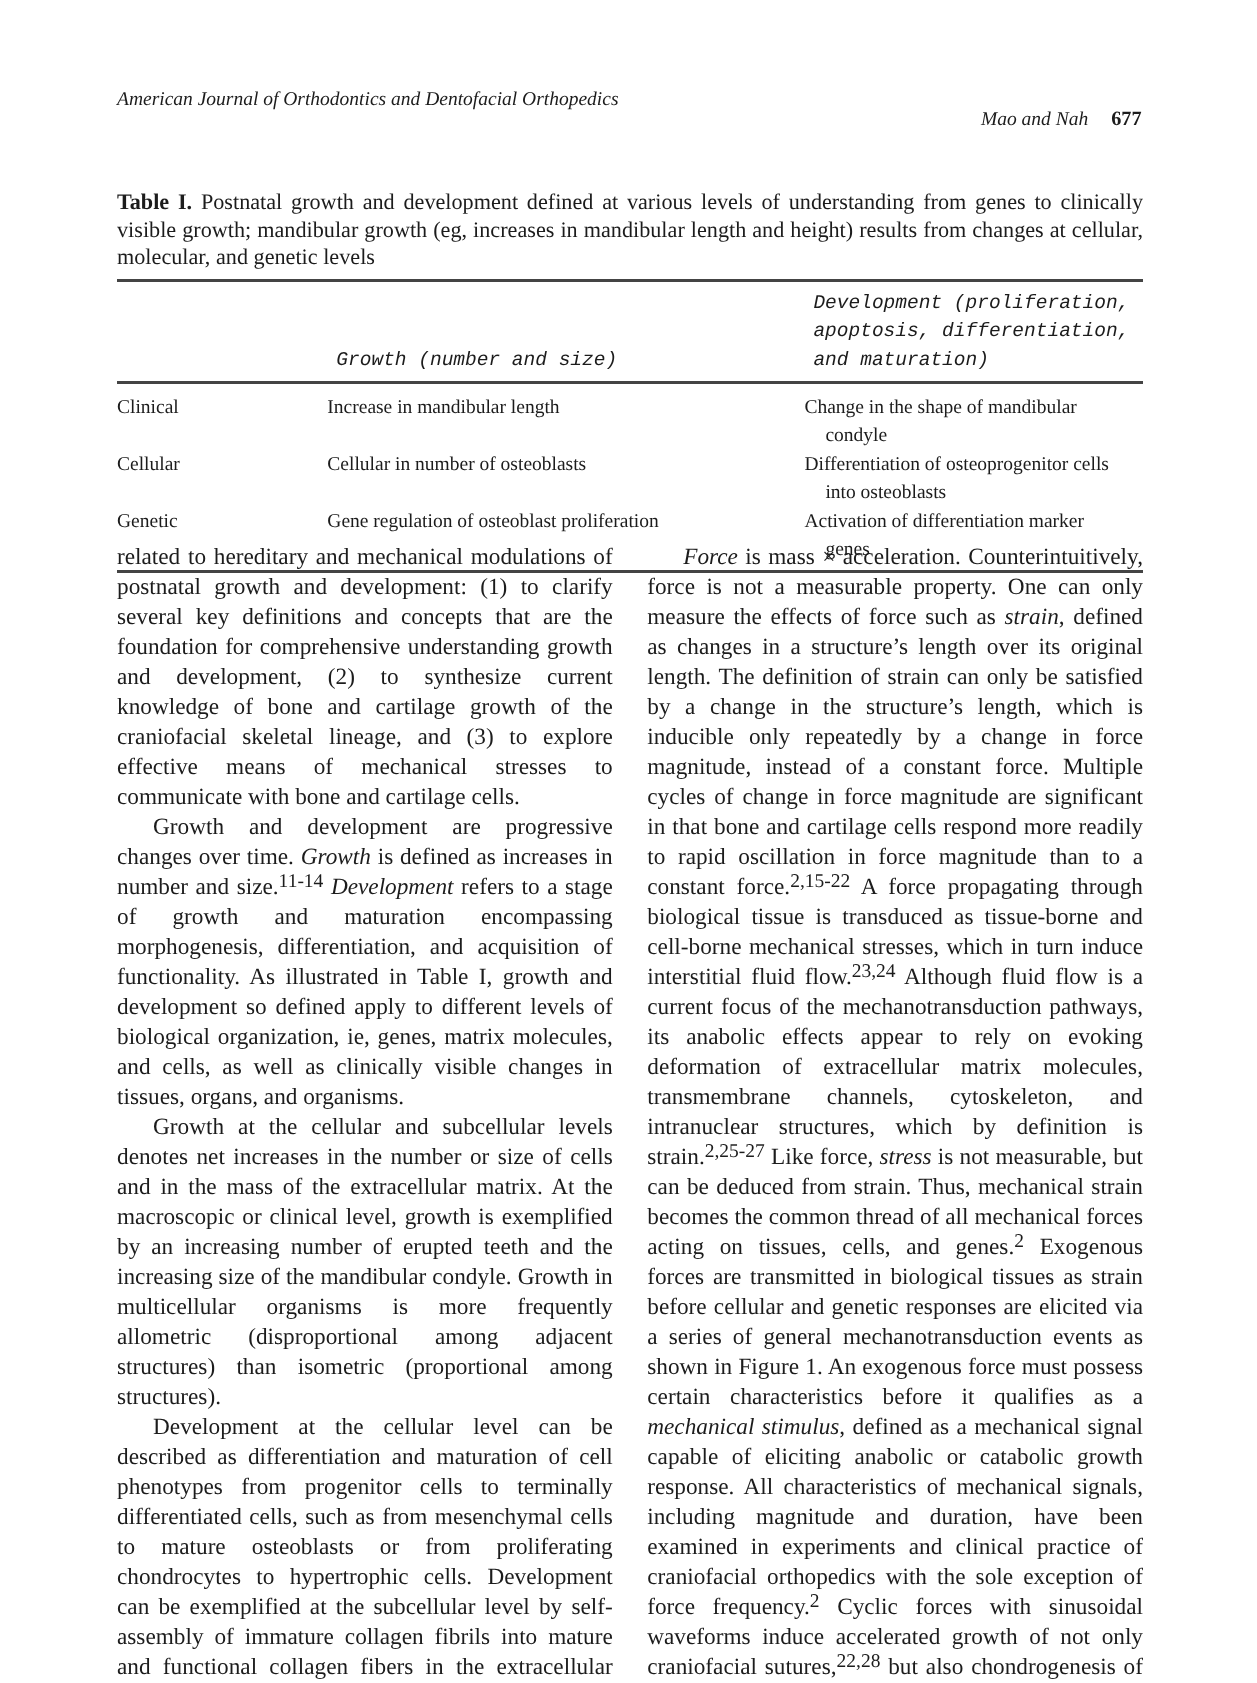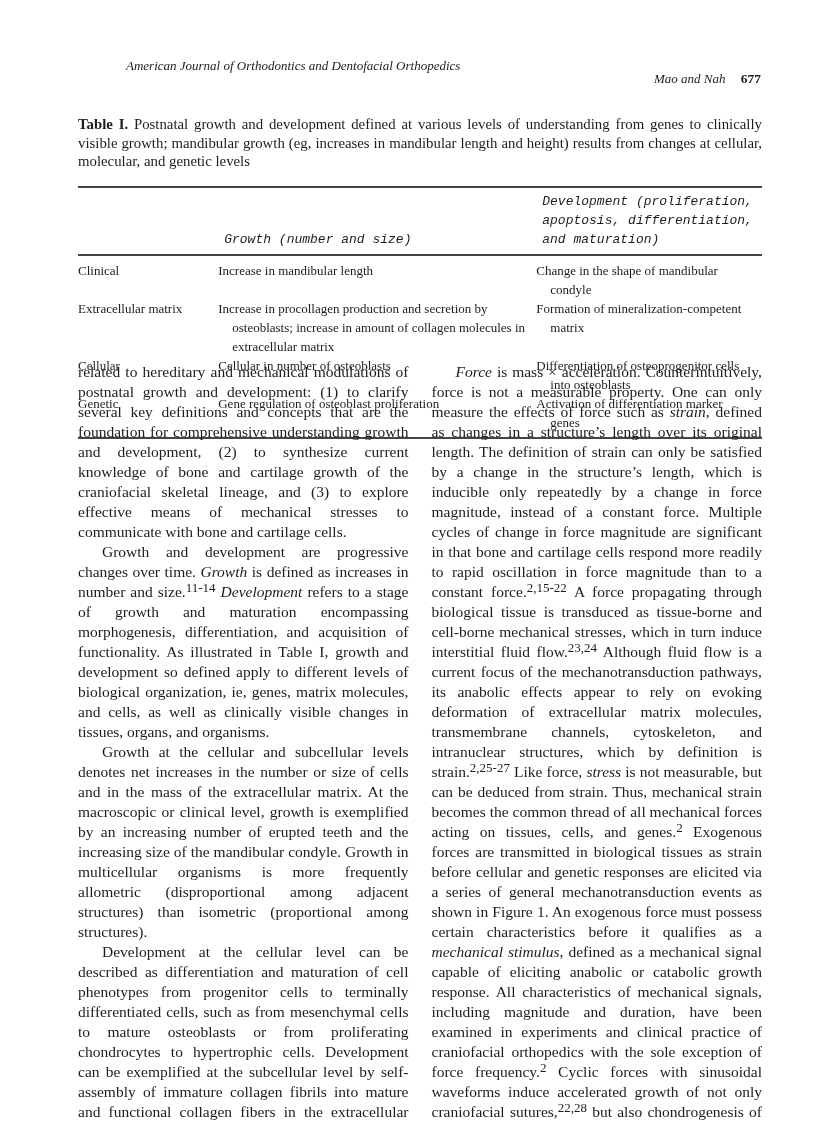--- a/index.html
+++ b/index.html
@@ -16,29 +16,29 @@
   
   .running-head {
     position: absolute;
     top: 57px; left: 78px; right: 77px;
     display: flex;
     justify-content: space-between;
     align-items: flex-start;
     font-size: 13px;
     line-height: 17px;
   }
-  .rh-left { font-style: italic; margin-left: 48px; }
+  .rh-left { font-style: italic; }
   .rh-right { white-space: nowrap; padding-top: 1px; margin-top: 12px; }
   .rh-authors { font-style: italic; }
   .rh-pageno { font-weight: bold; font-style: normal; margin-left: 12px; font-size: 13.5px; }
 
   
   .table-caption {
     position: absolute;
-    top: 115px; left: 78px; width: 684px;
+    top: 126px; left: 78px; width: 684px;
     margin: 0;
     font-size: 14.8px;
     line-height: 18.5px;
     text-align: justify;
   }
   .table-caption b { font-weight: bold; }
 
   
   .tbl-wrap {
     position: absolute;
@@ -131,25 +131,20 @@
           <th>Development (proliferation, apoptosis, differentiation, and maturation)</th>
         </tr>
       </thead>
       <tbody>
         <tr>
           <td class="c-level">Clinical</td>
           <td>Increase in mandibular length</td>
           <td>Change in the shape of mandibular condyle</td>
         </tr>
         <tr>
-          <td class="c-level">Extracellular matrix</td>
-          <td>Increase in procollagen production and secretion by osteoblasts; increase in amount of collagen molecules in extracellular matrix</td>
-          <td>Formation of mineralization-competent matrix</td>
-        </tr>
-        <tr>
           <td class="c-level">Cellular</td>
           <td>Cellular in number of osteoblasts</td>
           <td>Differentiation of osteoprogenitor cells into osteoblasts</td>
         </tr>
         <tr>
           <td class="c-level">Genetic</td>
           <td>Gene regulation of osteoblast proliferation</td>
           <td>Activation of differentiation marker genes</td>
         </tr>
       </tbody>

